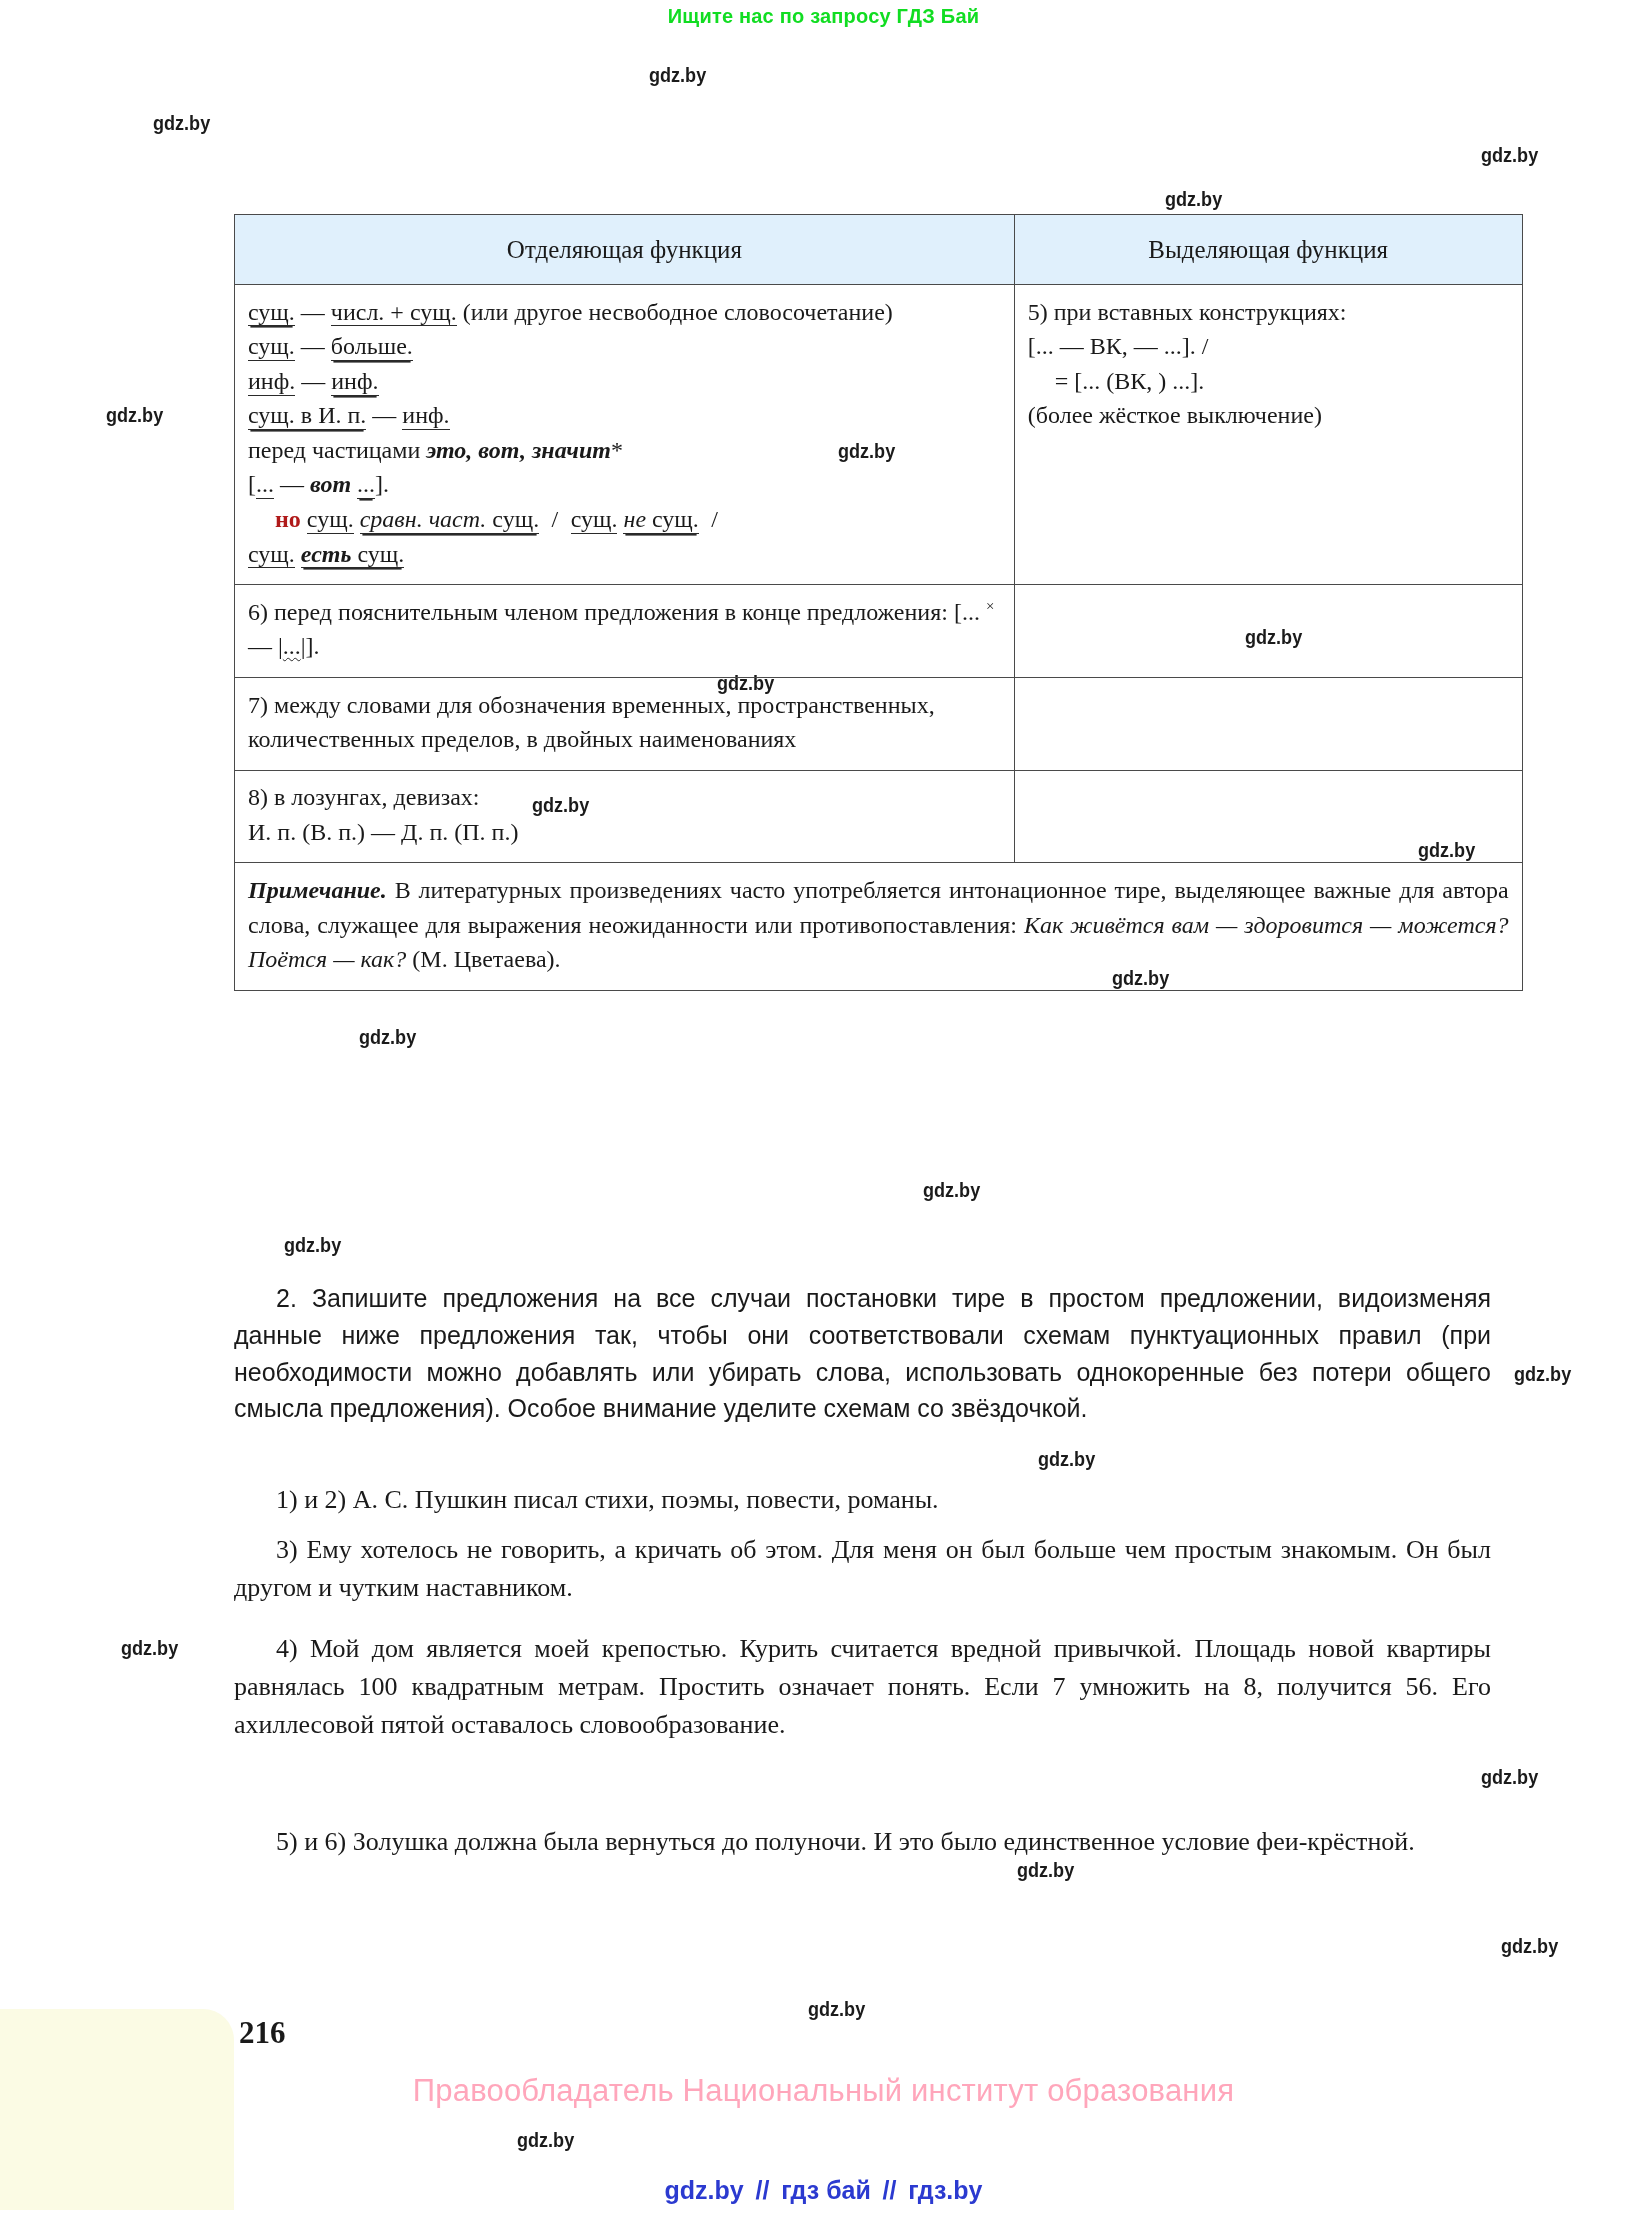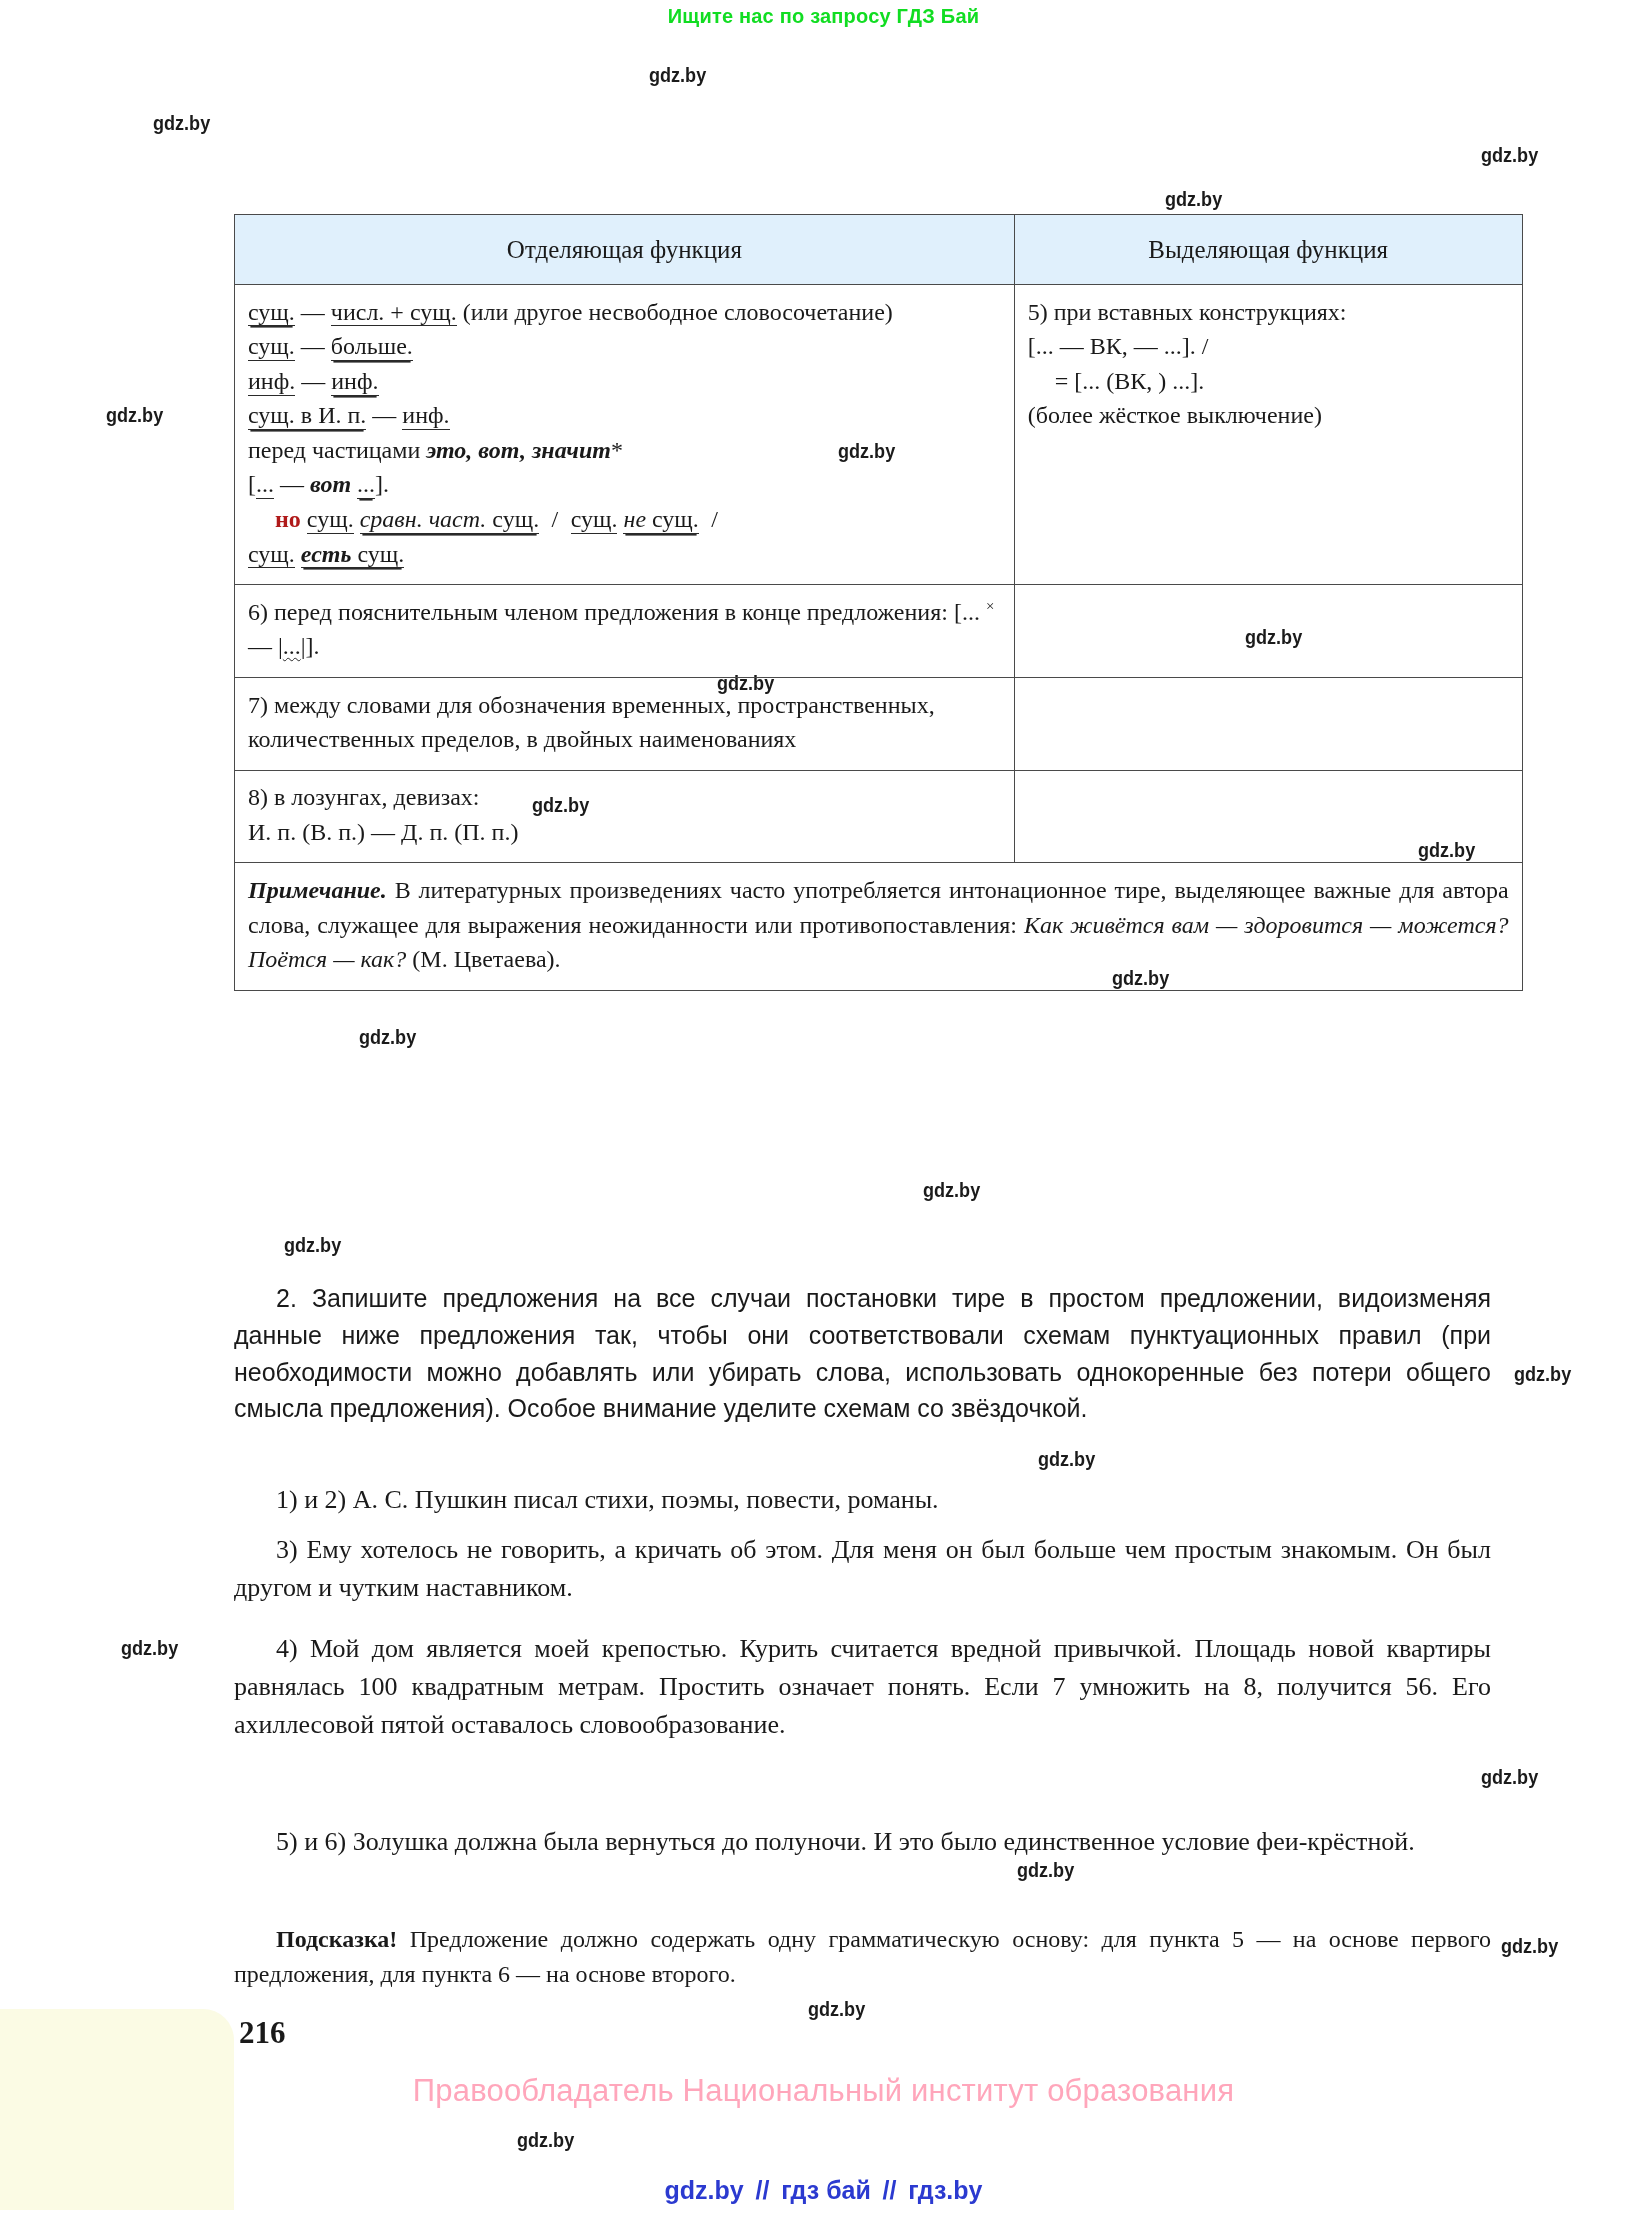--- a/index.html
+++ b/index.html
@@ -283,23 +283,20 @@
   </div>
 
   <div class="para" style="left:234px; top:1630px; width:1257px;">
     <span class="first"></span><span>4) Мой дом является моей крепостью. Курить считается вредной привычкой. Площадь новой квартиры равнялась 100 квадратным метрам. Простить означает понять. Если 7 умножить на 8, получится 56. Его ахиллесовой пятой оставалось словообразование.</span>
   </div>
 
   <div class="para" style="left:234px; top:1823px; width:1257px;">
     <span class="first"></span><span>5) и 6) Золушка должна была вернуться до полуночи. И это было единственное условие феи-крёстной.</span>
   </div>
 
-  <div class="para" style="left:234px; top:1922px; width:1257px; font-size:24px;">
-    <span class="first"></span><b><span>Подсказка!</span></b><span> Предложение должно содержать одну грамматическую основу: для пункта 5 — на основе первого предложения, для пункта 6 — на основе второго.</span>
-  </div>
 
   <div id="corner-tint"></div>
 
   <div id="page-number">216</div>
 
   <div id="copyright-line">Правообладатель Национальный институт образования</div>
 
   <div id="footer-links">
     <span>gdz.by</span>
     <span class="slash">//</span>

